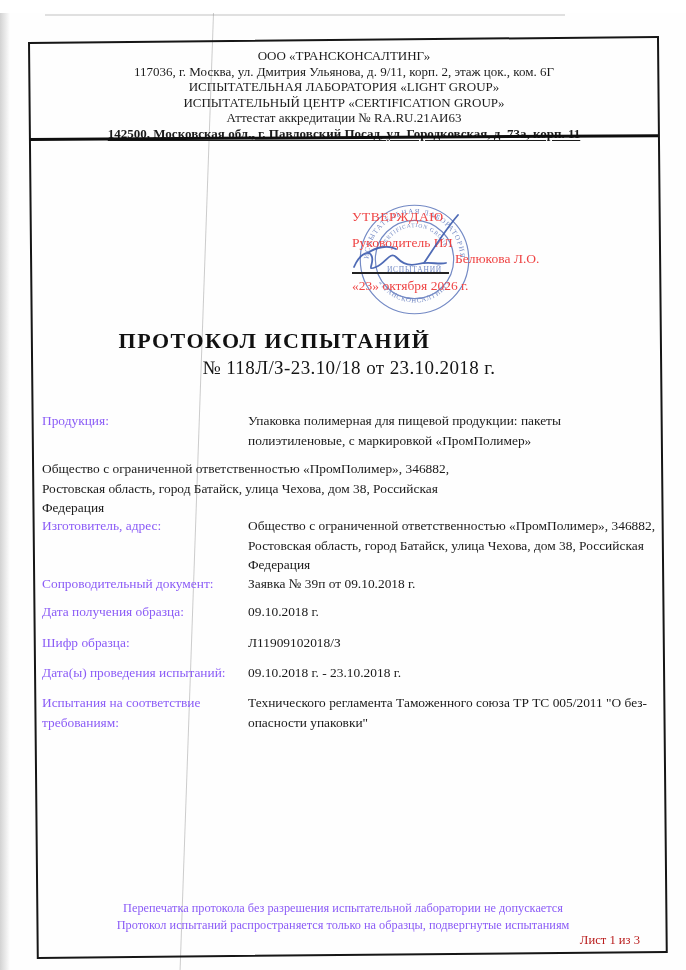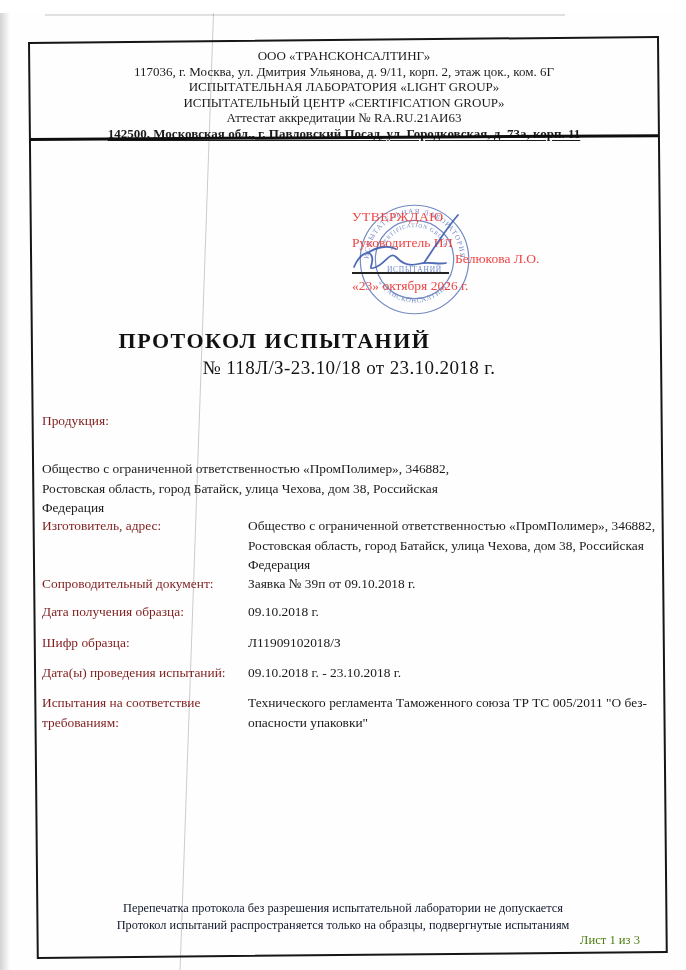--- a/index.html
+++ b/index.html
@@ -65,32 +65,32 @@
     position:absolute;left:0;top:315px;width:549px;text-align:center;
     font-size:22px;font-weight:700;letter-spacing:1.5px;color:#111;
   }
   .title2{
     position:absolute;left:6px;top:344px;width:686px;text-align:center;
     font-size:19px;letter-spacing:.4px;color:#151515;
   }
 
   
   .frow{position:absolute;left:42px;display:flex;font-size:13.4px;line-height:19.5px;}
-  .flabel{width:206px;flex-shrink:0;color:#7f1d1d;}
+  .flabel{width:206px;flex-shrink:0;color:#8b5cf6;}
   .fvalue{width:408px;color:#1a1a1a;}
 
   
   .fnote{
     position:absolute;left:0;width:686px;text-align:center;
-    font-size:12.3px;color:#0f172a;white-space:nowrap;
+    font-size:12.3px;color:#8b5cf6;white-space:nowrap;
   }
   .fnote1{top:888px;}
   .fnote2{top:905px;}
   .sheet{
-    position:absolute;right:46px;top:920px;font-size:12.6px;color:#4d7c0f;white-space:nowrap;
+    position:absolute;right:46px;top:920px;font-size:12.6px;color:#b91c1c;white-space:nowrap;
   }
 </style>
 </head>
 <body>
 
 <div class="page">
 
   <div class="edge-left"></div>
   <div class="edge-top"></div>
   <div class="fold-line"></div>
@@ -140,20 +140,21 @@
     </g>
   </svg>
   <div class="appr appr-name">Белюкова Л.О.</div>
   <div class="appr appr-date">«23» октября 2026 г.</div>
 
   <div class="title1">ПРОТОКОЛ ИСПЫТАНИЙ</div>
   <div class="title2">№ 118Л/З-23.10/18 от 23.10.2018 г.</div>
 
   <div class="frow" style="top:398px">
     <div class="flabel">Продукция:</div>
+    <div class="fvalue">Упаковка полимерная для пищевой продукции: пакеты полиэтиленовые, с маркировкой «ПромПолимер»</div>
   </div>
   <div class="frow" style="top:446px">
     <div class="fvalue">Общество с ограниченной ответственностью «ПромПолимер», 346882, Ростовская область, город Батайск, улица Чехова, дом 38, Российская Федерация</div>
   </div>
   <div class="frow" style="top:503px">
     <div class="flabel">Изготовитель, адрес:</div>
     <div class="fvalue">Общество с ограниченной ответственностью «ПромПолимер», 346882, Ростовская область, город Батайск, улица Чехова, дом 38, Российская Федерация</div>
   </div>
   <div class="frow" style="top:561px">
     <div class="flabel">Сопроводительный документ:</div>

